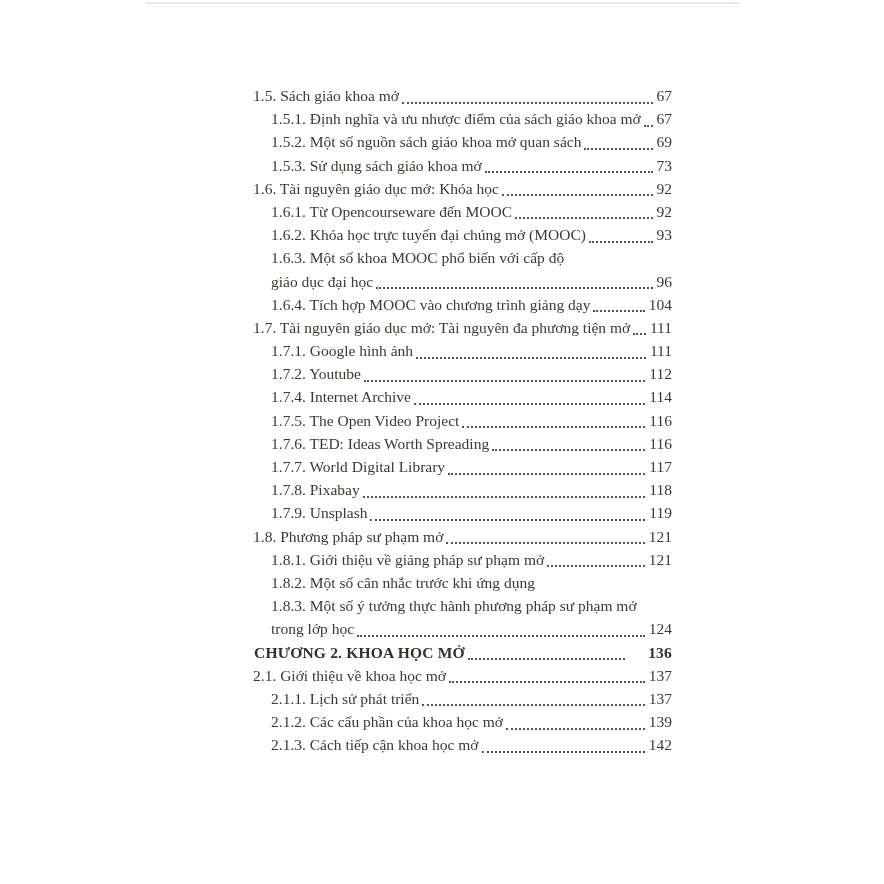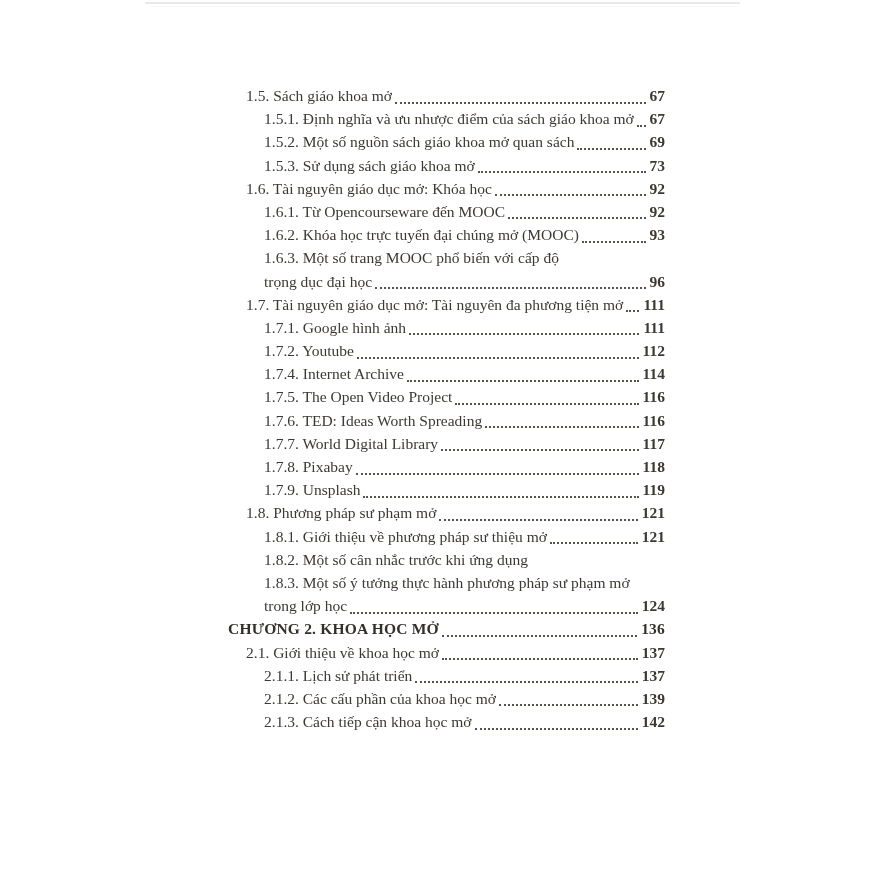--- a/index.html
+++ b/index.html
@@ -29,56 +29,56 @@
     position: absolute;
     top: 6px;
     left: 150px;
     width: 585px;
     height: 1px;
     background: #f5f5f5;
   }
   
   .toc {
     position: absolute;
-    left: 228px;
+    left: 235px;
     top: 84px;
     width: 437px;
     font-size: 15.5px;
     line-height: 23.2px;
   }
   .row {
     display: flex;
     align-items: baseline;
     height: 23.2px;
   }
   .row.lvl-0 { padding-left: 0; }
   .row.lvl-1 { padding-left: 18px; }
   .row.lvl-2 { padding-left: 36px; }
   .row.bold .txt,
   .row.bold .pg {
     font-weight: bold;
     letter-spacing: 0.2px;
     color: var(--bold-color, #33302b);
+    margin-left: 19px;
   }
   .txt {
     white-space: nowrap;
     flex: 0 0 auto;
   }
   .leader {
     flex: 1 1 auto;
     min-width: 8px;
     line-height: 1;
     border-bottom: 2px dotted var(--dot-color, #57524b);
     margin: 0 4px 0 3px;
     transform: translateY(-2px);
   }
   .pg {
     flex: 0 0 auto;
     white-space: nowrap;
-    font-weight: bold;
   }
 </style>
 </head>
 <body>
 
 <div>
   <div class="top-edge"></div>
   <div class="top-edge-2"></div>
   <div class="toc" id="toc">
   <div class="row lvl-1">
@@ -117,30 +117,35 @@
     <span class="pg">92</span>
   </div>
 
   <div class="row lvl-2">
     <span class="txt">1.6.2. Khóa học trực tuyến đại chúng mở (MOOC)</span>
     <span class="leader">​</span>
     <span class="pg">93</span>
   </div>
 
   <div class="row lvl-2">
-    <span class="txt">1.6.3. Một số trang MOOC phổ biến với cấp độ</span>
-
-  </div>
-
-  <div class="row lvl-2">
-    <span class="txt">trọng dục đại học</span>
+    <span class="txt">1.6.3. Một số khoa MOOC phổ biến với cấp độ</span>
+
+  </div>
+
+  <div class="row lvl-2">
+    <span class="txt">giáo dục đại học</span>
     <span class="leader">​</span>
     <span class="pg">96</span>
   </div>
 
+  <div class="row lvl-2">
+    <span class="txt">1.6.4. Tích hợp MOOC vào chương trình giảng dạy</span>
+    <span class="leader">​</span>
+    <span class="pg">104</span>
+  </div>
 
   <div class="row lvl-1">
     <span class="txt">1.7. Tài nguyên giáo dục mở: Tài nguyên đa phương tiện mở</span>
     <span class="leader">​</span>
     <span class="pg">111</span>
   </div>
 
   <div class="row lvl-2">
     <span class="txt">1.7.1. Google hình ảnh</span>
     <span class="leader">​</span>
@@ -190,21 +195,21 @@
     <span class="pg">119</span>
   </div>
 
   <div class="row lvl-1">
     <span class="txt">1.8. Phương pháp sư phạm mở</span>
     <span class="leader">​</span>
     <span class="pg">121</span>
   </div>
 
   <div class="row lvl-2">
-    <span class="txt">1.8.1. Giới thiệu về phương pháp sư thiệu mở</span>
+    <span class="txt">1.8.1. Giới thiệu về giảng pháp sư phạm mở</span>
     <span class="leader">​</span>
     <span class="pg">121</span>
   </div>
 
   <div class="row lvl-2">
     <span class="txt">1.8.2. Một số cân nhắc trước khi ứng dụng</span>
 
   </div>
 
 

